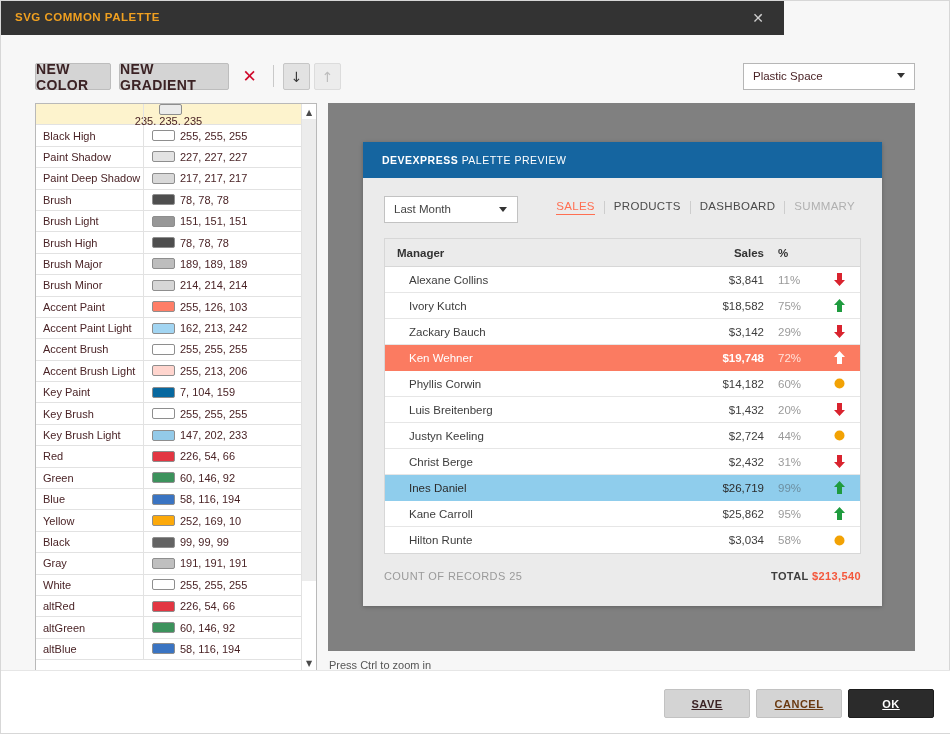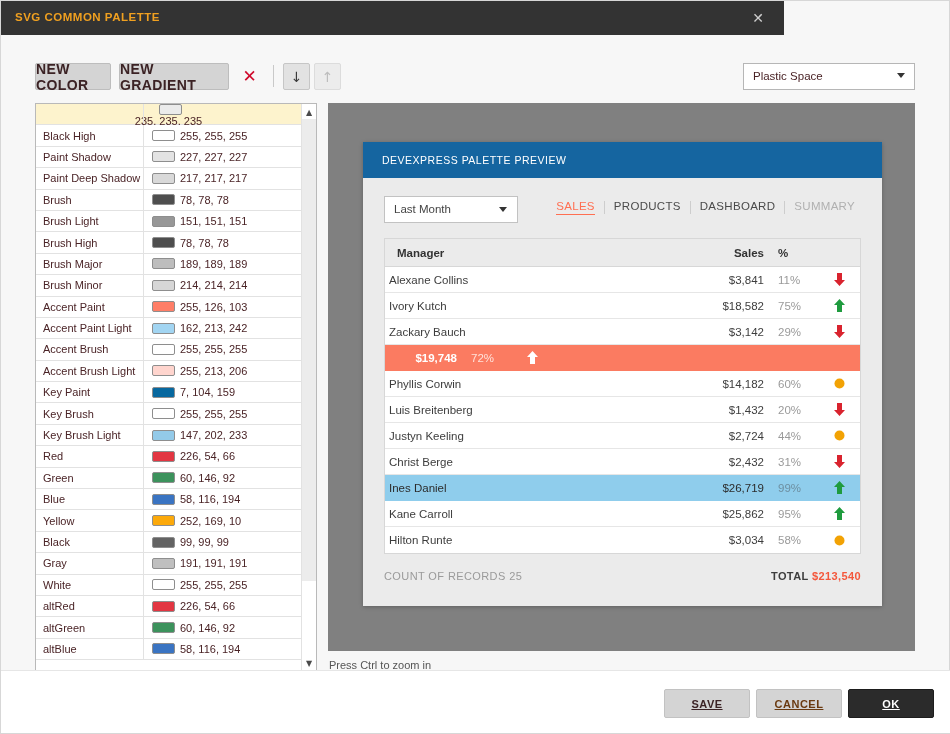--- a/index.html
+++ b/index.html
@@ -259,21 +259,21 @@
     width: 100%; height: 36px;
     background: #1565a0;
   }
   .dx-header-text {
     position: absolute;
     left: 19px; top: 12px;
     font-size: 10.5px;
     letter-spacing: 0.5px;
     color: #ffffff;
   }
-  .dx-header-text b { font-weight: normal; margin-top: 40px; }
+  .dx-header-text b { font-weight: bold; margin-top: 40px; }
   .dx-header-text span { font-weight: normal; }
 
   
   .period-select {
     position: absolute;
     left: 21px; top: 54px;
     width: 134px; height: 27px;
     background: #ffffff;
     border: 1px solid #c2c2c2;
     box-sizing: border-box;
@@ -370,21 +370,21 @@
     display: flex;
     align-items: center;
     border-bottom: 1px solid #e6e6e6;
     box-sizing: border-box;
     background: #ffffff;
     cursor: pointer;
   }
   .dx-row:last-child { border-bottom: none; }
   .dx-row .c-manager {
     flex: 1;
-    padding-left: 4px;
+    padding-left: 24px;
     font-size: 11.5px;
     color: #3d3d3d;
     white-space: nowrap;
   }
   .dx-row .c-sales {
     width: 72px;
     text-align: right;
     font-size: 11.5px;
     color: #3d3d3d;
   }
@@ -778,20 +778,21 @@
               <div class="c-manager">Zackary Bauch</div>
               <div class="c-sales">$3,142</div>
               <div class="c-pct">29%</div>
               <div class="c-ind">
                 <svg width="11" height="13" viewBox="0 0 11 13">
                   <path d="M5.5 13 L0 7 L3 7 L3 0 L8 0 L8 7 L11 7 Z" fill="#d9232e"></path>
                 </svg>
               </div>
             </div>
             <div class="dx-row sel-accent">
+              <div class="c-manager">Ken Wehner</div>
               <div class="c-sales">$19,748</div>
               <div class="c-pct">72%</div>
               <div class="c-ind">
                 <svg width="11" height="13" viewBox="0 0 11 13">
                   <path d="M5.5 0 L11 6 L8 6 L8 13 L3 13 L3 6 L0 6 Z" fill="#ffffff"></path>
                 </svg>
               </div>
             </div>
             <div class="dx-row">
               <div class="c-manager">Phyllis Corwin</div>

